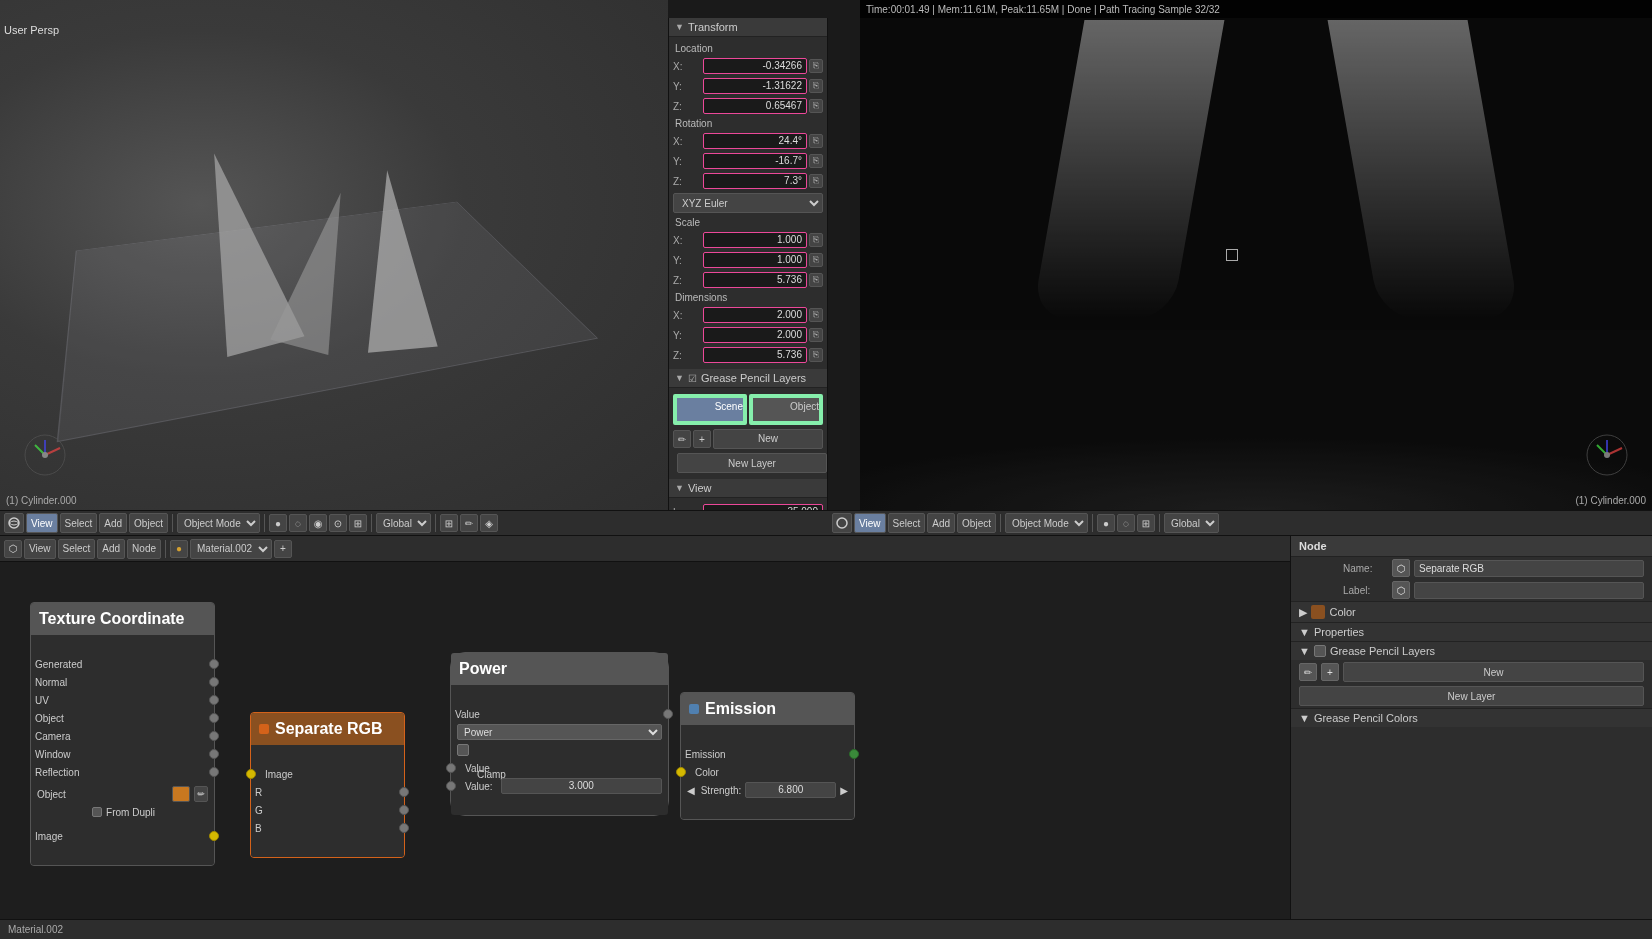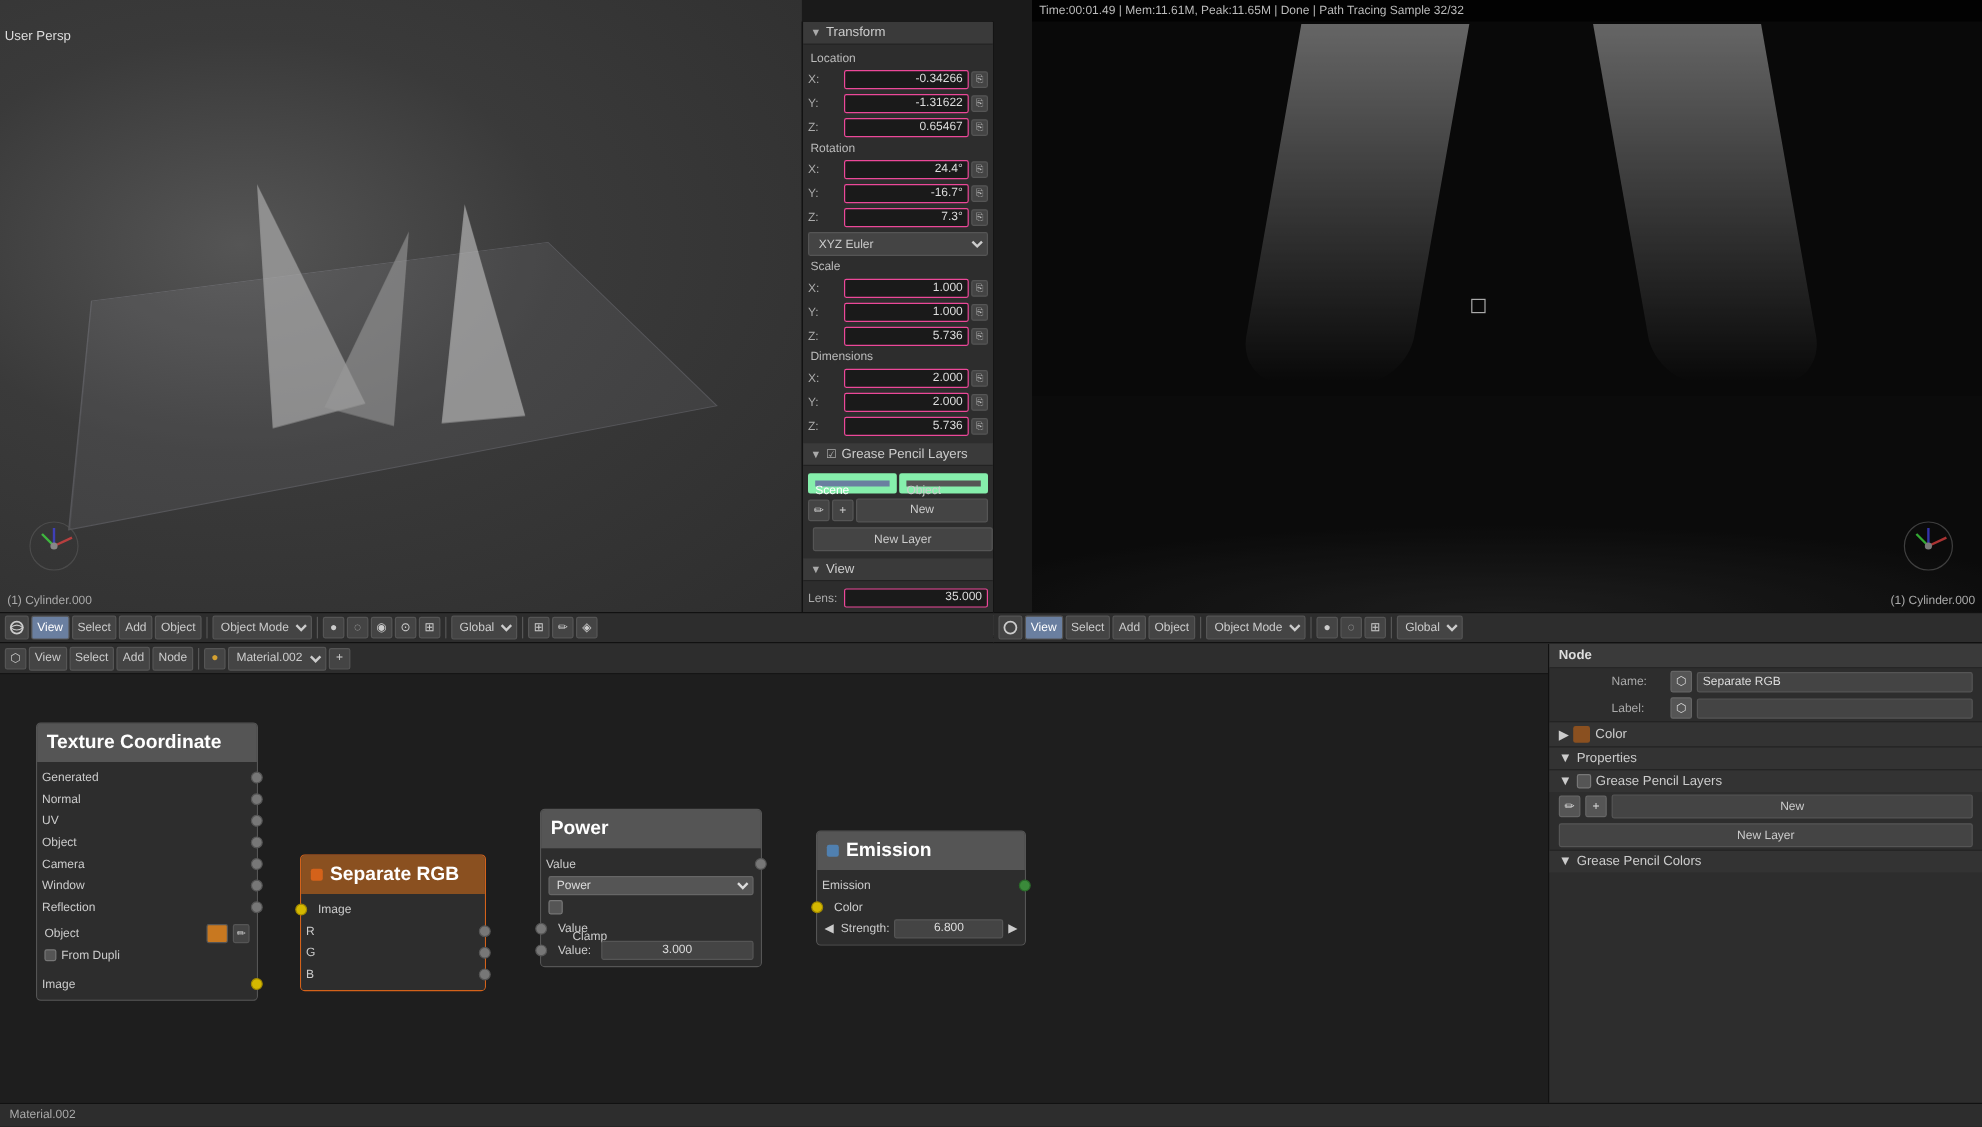--- a/index.html
+++ b/index.html
@@ -131,28 +131,28 @@
 
     .btn-row {
       display: flex;
       align-items: center;
       padding: 2px 4px;
       gap: 2px;
     }
 
     .tab-btn {
       flex: 1;
-      height: 17px;
+      height: 31px;
       background: #555;
-      border: 6px solid #86efac;
-      color: #ccc;
-      font-size: 10px;
-      border-radius: 2px;
-      cursor: pointer;
-      text-align: left;
+      border: 4px solid #86efac;
+      color: #ccc;
+      font-size: 10px;
+      border-radius: 2px;
+      cursor: pointer;
+      text-align: right;
       line-height: 18px;
     }
     .tab-btn.active {
       background: #6a7fa0;
       color: #fff;
     }
 
     .new-btn {
       flex: 1;
       height: 20px;
@@ -330,21 +330,21 @@
       border-radius: 3px 3px 0 0;
       display: flex;
       align-items: center;
       padding: 16px 8px;
       font-size: 16px;
       font-weight: bold;
       color: #fff;
     }
 
     .node-body {
-      padding: 4px 0;
+      padding: 20px 0;
       background: #2d2d2d;
       border-radius: 0 0 3px 3px;
     }
 
     .node-socket-row {
       display: flex;
       align-items: center;
       height: 18px;
       padding: 0 4px;
       font-size: 10px;
@@ -837,21 +837,21 @@
         <div class="node-socket-row">
           <span>Reflection</span>
           <div class="socket-out socket-gray"></div>
         </div>
 
         <div class="node-field-row" style="margin-top:4px;">
           <span>Object</span>
           <div style="width:18px;height:16px;background:#c87820;border:1px solid #555;border-radius:2px;margin-left:auto;"></div>
           <div style="width:14px;height:16px;background:#444;border:1px solid #555;border-radius:2px;display:flex;align-items:center;justify-content:center;font-size:9px;cursor:pointer;">✏</div>
         </div>
-        <div class="node-socket-row" style="padding-left:6px;">
+        <div class="node-socket-row" style="padding-left:6px;justify-content:center;">
           <div style="width:10px;height:10px;background:#555;border:1px solid #777;border-radius:2px;margin-right:4px;"></div>
           <span>From Dupli</span>
         </div>
 
         <div class="node-socket-row" style="margin-top:6px;">
           <span>Image</span>
           <div class="socket-out socket-yellow"></div>
         </div>
       </div>
     </div>
@@ -874,21 +874,21 @@
           <span>G</span>
           <div class="socket-out socket-gray"></div>
         </div>
         <div class="node-socket-row">
           <span>B</span>
           <div class="socket-out socket-gray"></div>
         </div>
       </div>
     </div>
 
-    <div class="node-card" style="left:450px;top:112px;width:185px;">
+    <div class="node-card" style="left:450px;top:90px;width:219px;border-radius:15px;">
       <div class="node-header" style="background:#555;">
         <span>Power</span>
       </div>
       <div class="node-body">
         <div class="node-socket-row">
           <span>Value</span>
           <div class="socket-out socket-gray"></div>
         </div>
         <div class="node-field-row">
           <select class="node-select">

